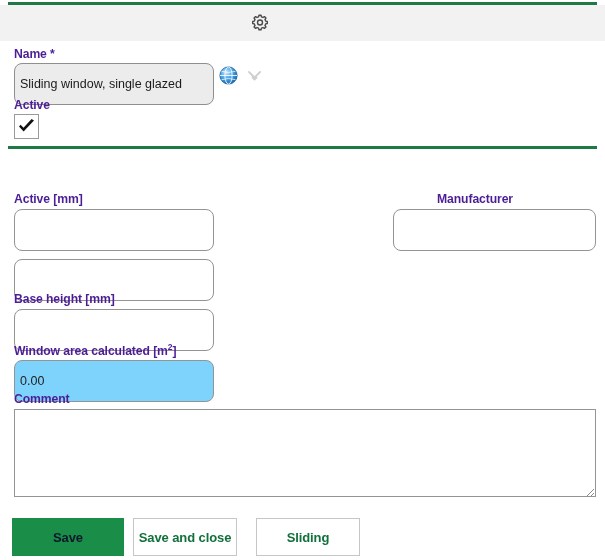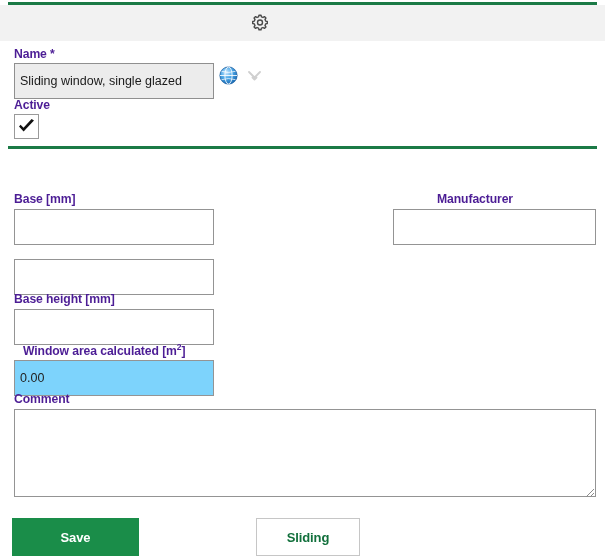--- a/index.html
+++ b/index.html
@@ -65,29 +65,29 @@
     position: absolute;
     font-size: 15px;
     font-weight: bold;
     color: #111111;
     letter-spacing: -0.1px;
   }
 
   
   .txt {
     position: absolute;
-    height: 36px;
+    height: 42px;
     border: 1px solid #949494;
     background: #ffffff;
     font-family: "Liberation Sans", sans-serif;
     font-size: 12.5px;
     color: #1a1a1a;
     padding: 0 5px;
     outline: none;
-    border-radius: 0;
+    border-radius: 8px;
   }
   .txt.filled {
     background: #ececec;
     border-color: #8f8f8f;
   }
   .txt.readonly {
     background: #7dd3fc;
     border-color: #949494;
     color: #222222;
   }
@@ -147,23 +147,23 @@
     font-family: "Liberation Sans", sans-serif;
     font-size: 13px;
     font-weight: bold;
     letter-spacing: -0.1px;
     cursor: pointer;
     border-radius: 0;
     padding: 0;
   }
   .btn-primary {
     left: 12px; top: 518px;
-    width: 127px;
+    width: 112px;
     background: #1a8d49;
-    color: #ffffff;
+    color: #0f172a;
     border: 1px solid #1a8d49;
   }
   .btn-secondary {
     background: #ffffff;
     color: #12703c;
     border: 1px solid #c6c6c6;
   }
   .btn-save-close { left: 133px; top: 518px; width: 104px; }
   .btn-cancel     { left: 256px; top: 518px; width: 104px; }
 </style>
@@ -210,40 +210,41 @@
   <div class="lbl" style="left:14px; top:98px;">Active</div>
   <div class="checkbox-active">
     <svg width="23" height="23" viewBox="0 0 23 23">
       <path d="M4 11.6 L8.6 16.4 L19 5.4 L16.6 4 L8.5 12.8 L5.6 9.8 Z" fill="#111111"></path>
     </svg>
   </div>
 
   <div class="rule-green rule-middle"></div>
 
 
-  <div class="lbl" style="left:14px; top:192px;">Base [mm]</div>
+  <div class="lbl" style="left:14px; top:192px;">Active [mm]</div>
   <input class="txt" style="left: 14px; top: 209px; width: 200px;" type="text">
 
   <div class="lbl" style="left:393px; top:192px;padding-left:44px;">Manufacturer</div>
   <input class="txt" style="left: 393px; top: 209px; width: 203px;" type="text">
 
   <input class="txt" style="left: 14px; top: 259px; width: 200px;" type="text">
 
   <div class="lbl" style="left:14px; top:292px;">Base height [mm]</div>
   <input class="txt" style="left: 14px; top: 309px; width: 200px;" type="text">
 
-  <div class="lbl" style="left:14px; top:342px;margin-left:9px;"><span>Window area calculated [m</span><sup style="font-size:8.5px;">2</sup><span>]</span></div>
+  <div class="lbl" style="left:14px; top:342px;"><span>Window area calculated [m</span><sup style="font-size:8.5px;">2</sup><span>]</span></div>
   <input class="txt readonly" style="left: 14px; top: 360px; width: 200px;" type="text" readonly="" value="0.00">
 
   <div class="lbl" style="left:14px; top:392px;">Comment</div>
   <textarea class="comment-area" placeholder="" style=""></textarea>
   <span class="resize-grip">
     <svg width="12" height="12" viewBox="0 0 12 12" stroke="#8c8c8c" stroke-width="1">
       <line x1="11" y1="3" x2="3" y2="11"></line>
       <line x1="11" y1="7" x2="7" y2="11"></line>
       <line x1="11" y1="11" x2="11" y2="11"></line>
     </svg>
   </span>
 
   <button class="btn btn-primary">Save</button>
+  <button class="btn btn-secondary btn-save-close">Save and close</button>
   <button class="btn btn-secondary btn-cancel">Sliding</button>
 
 </div>
 
 </body></html>

